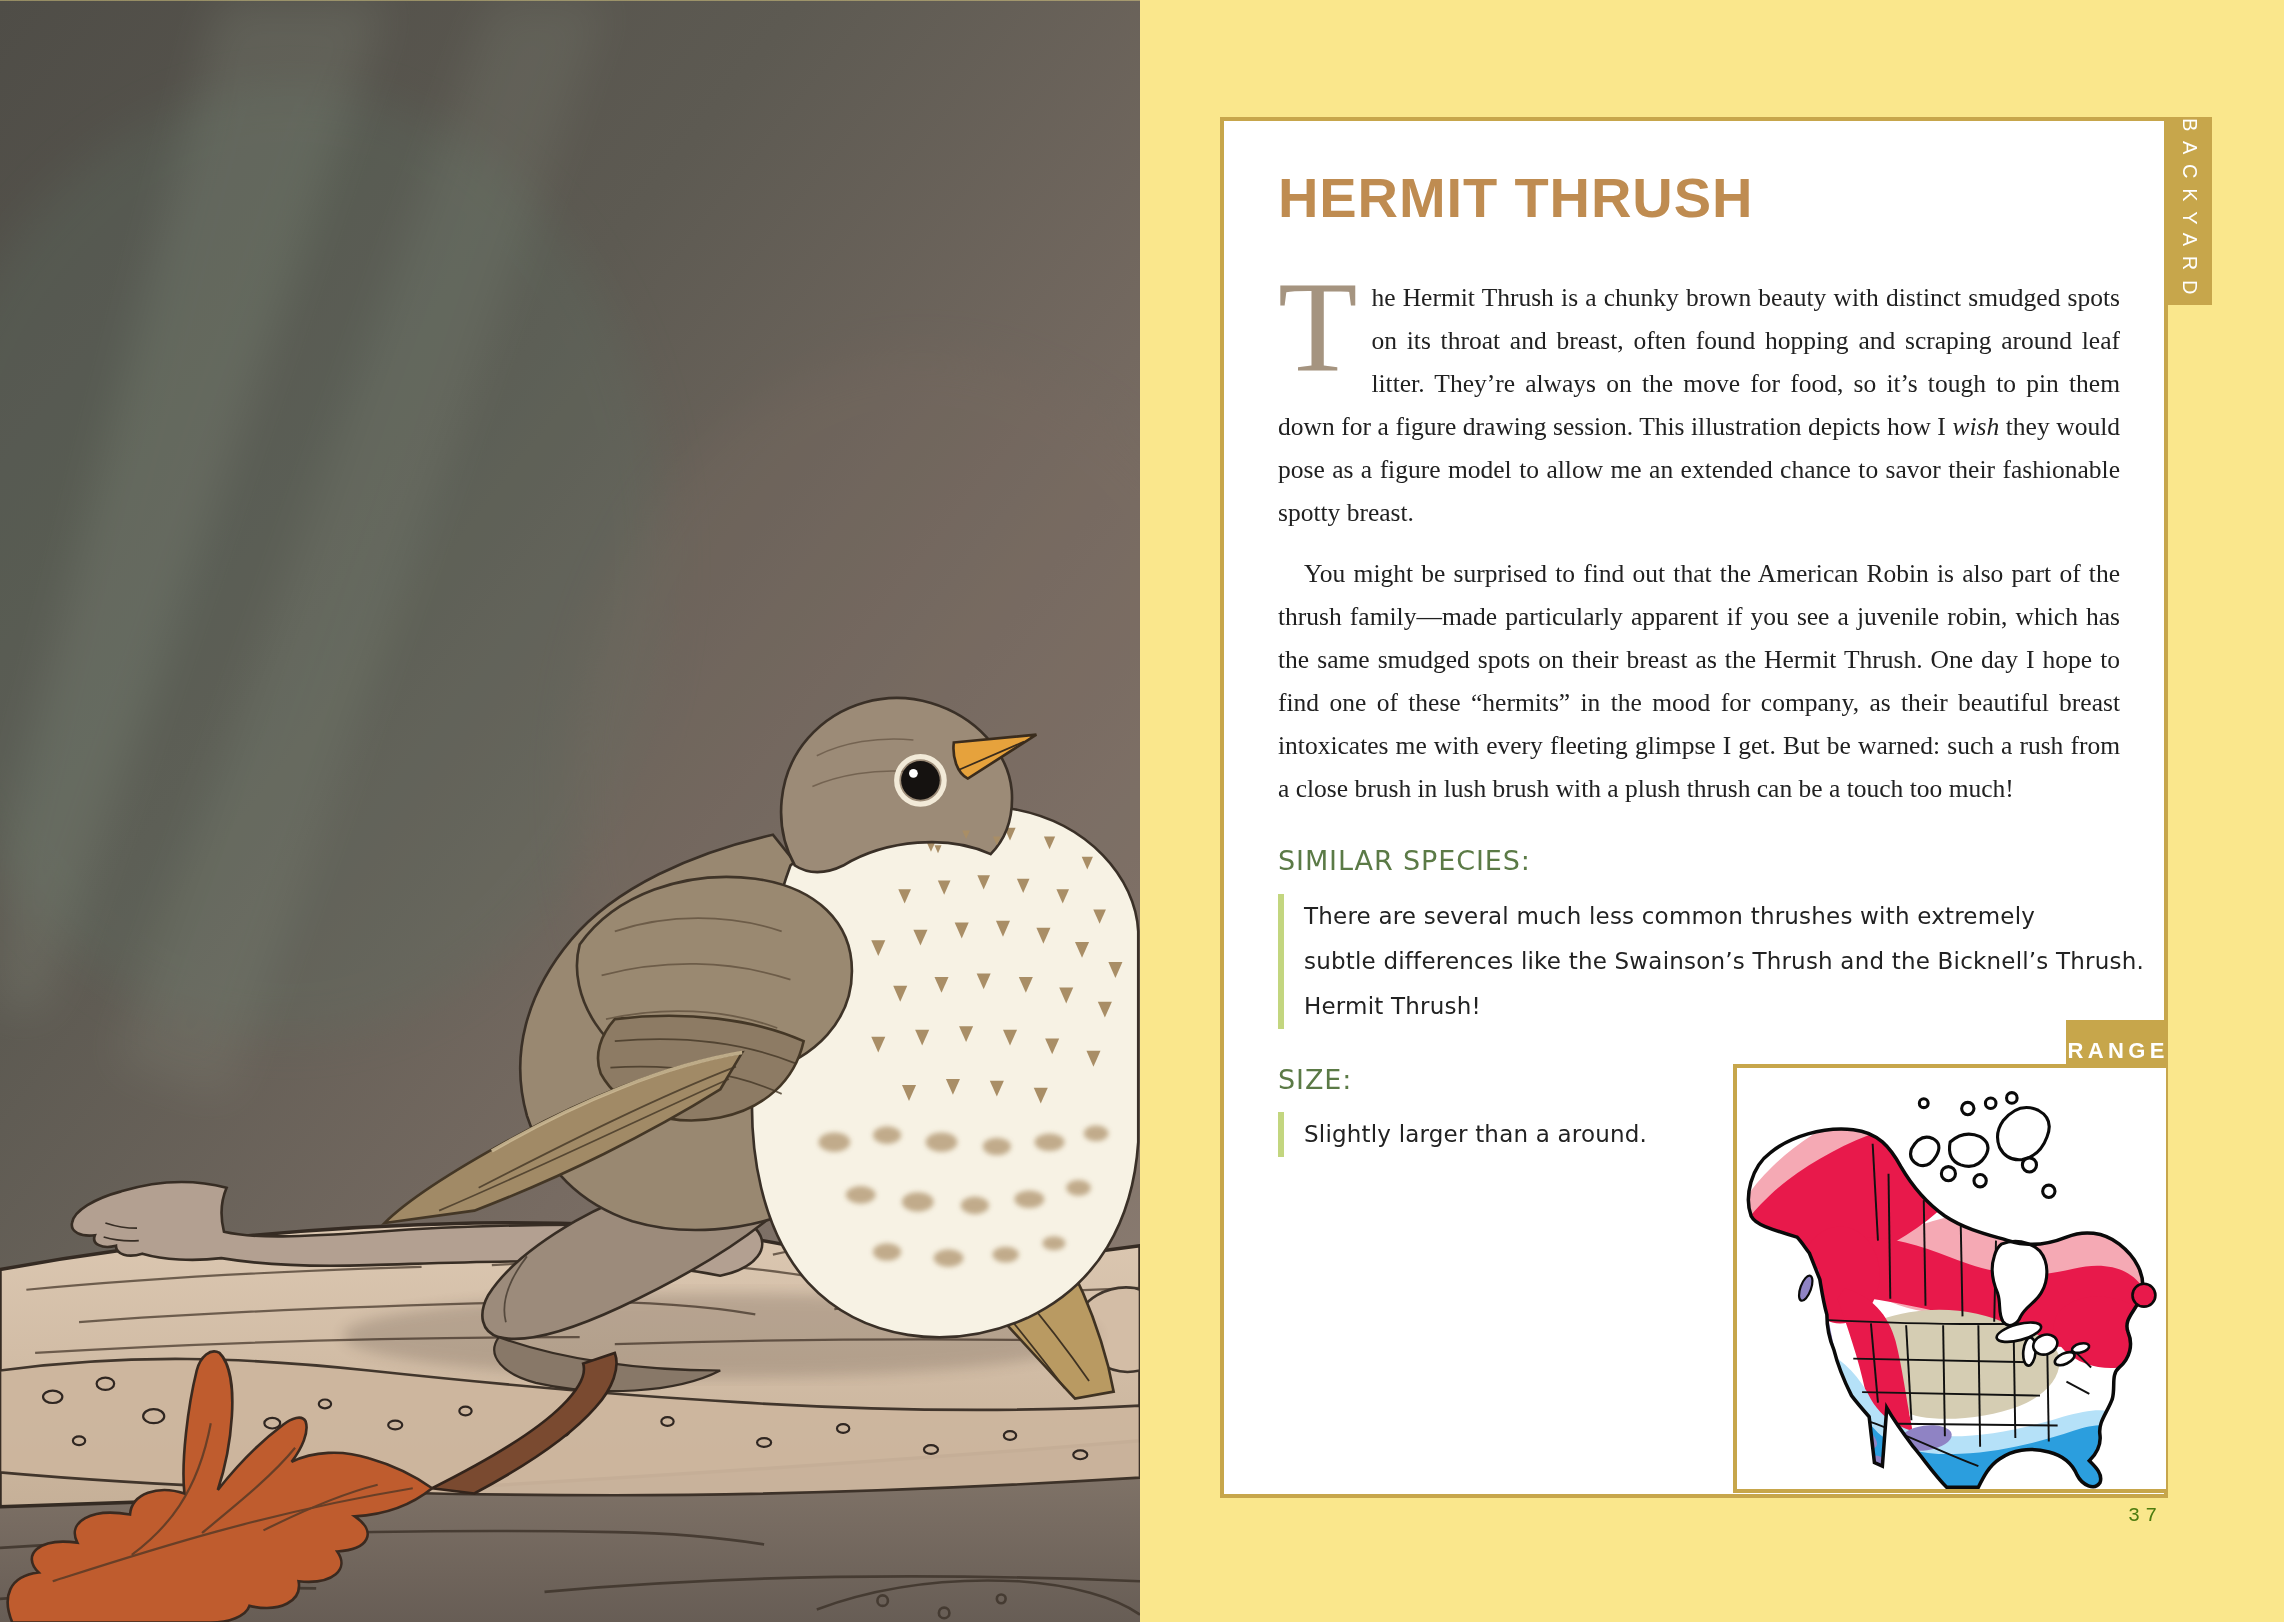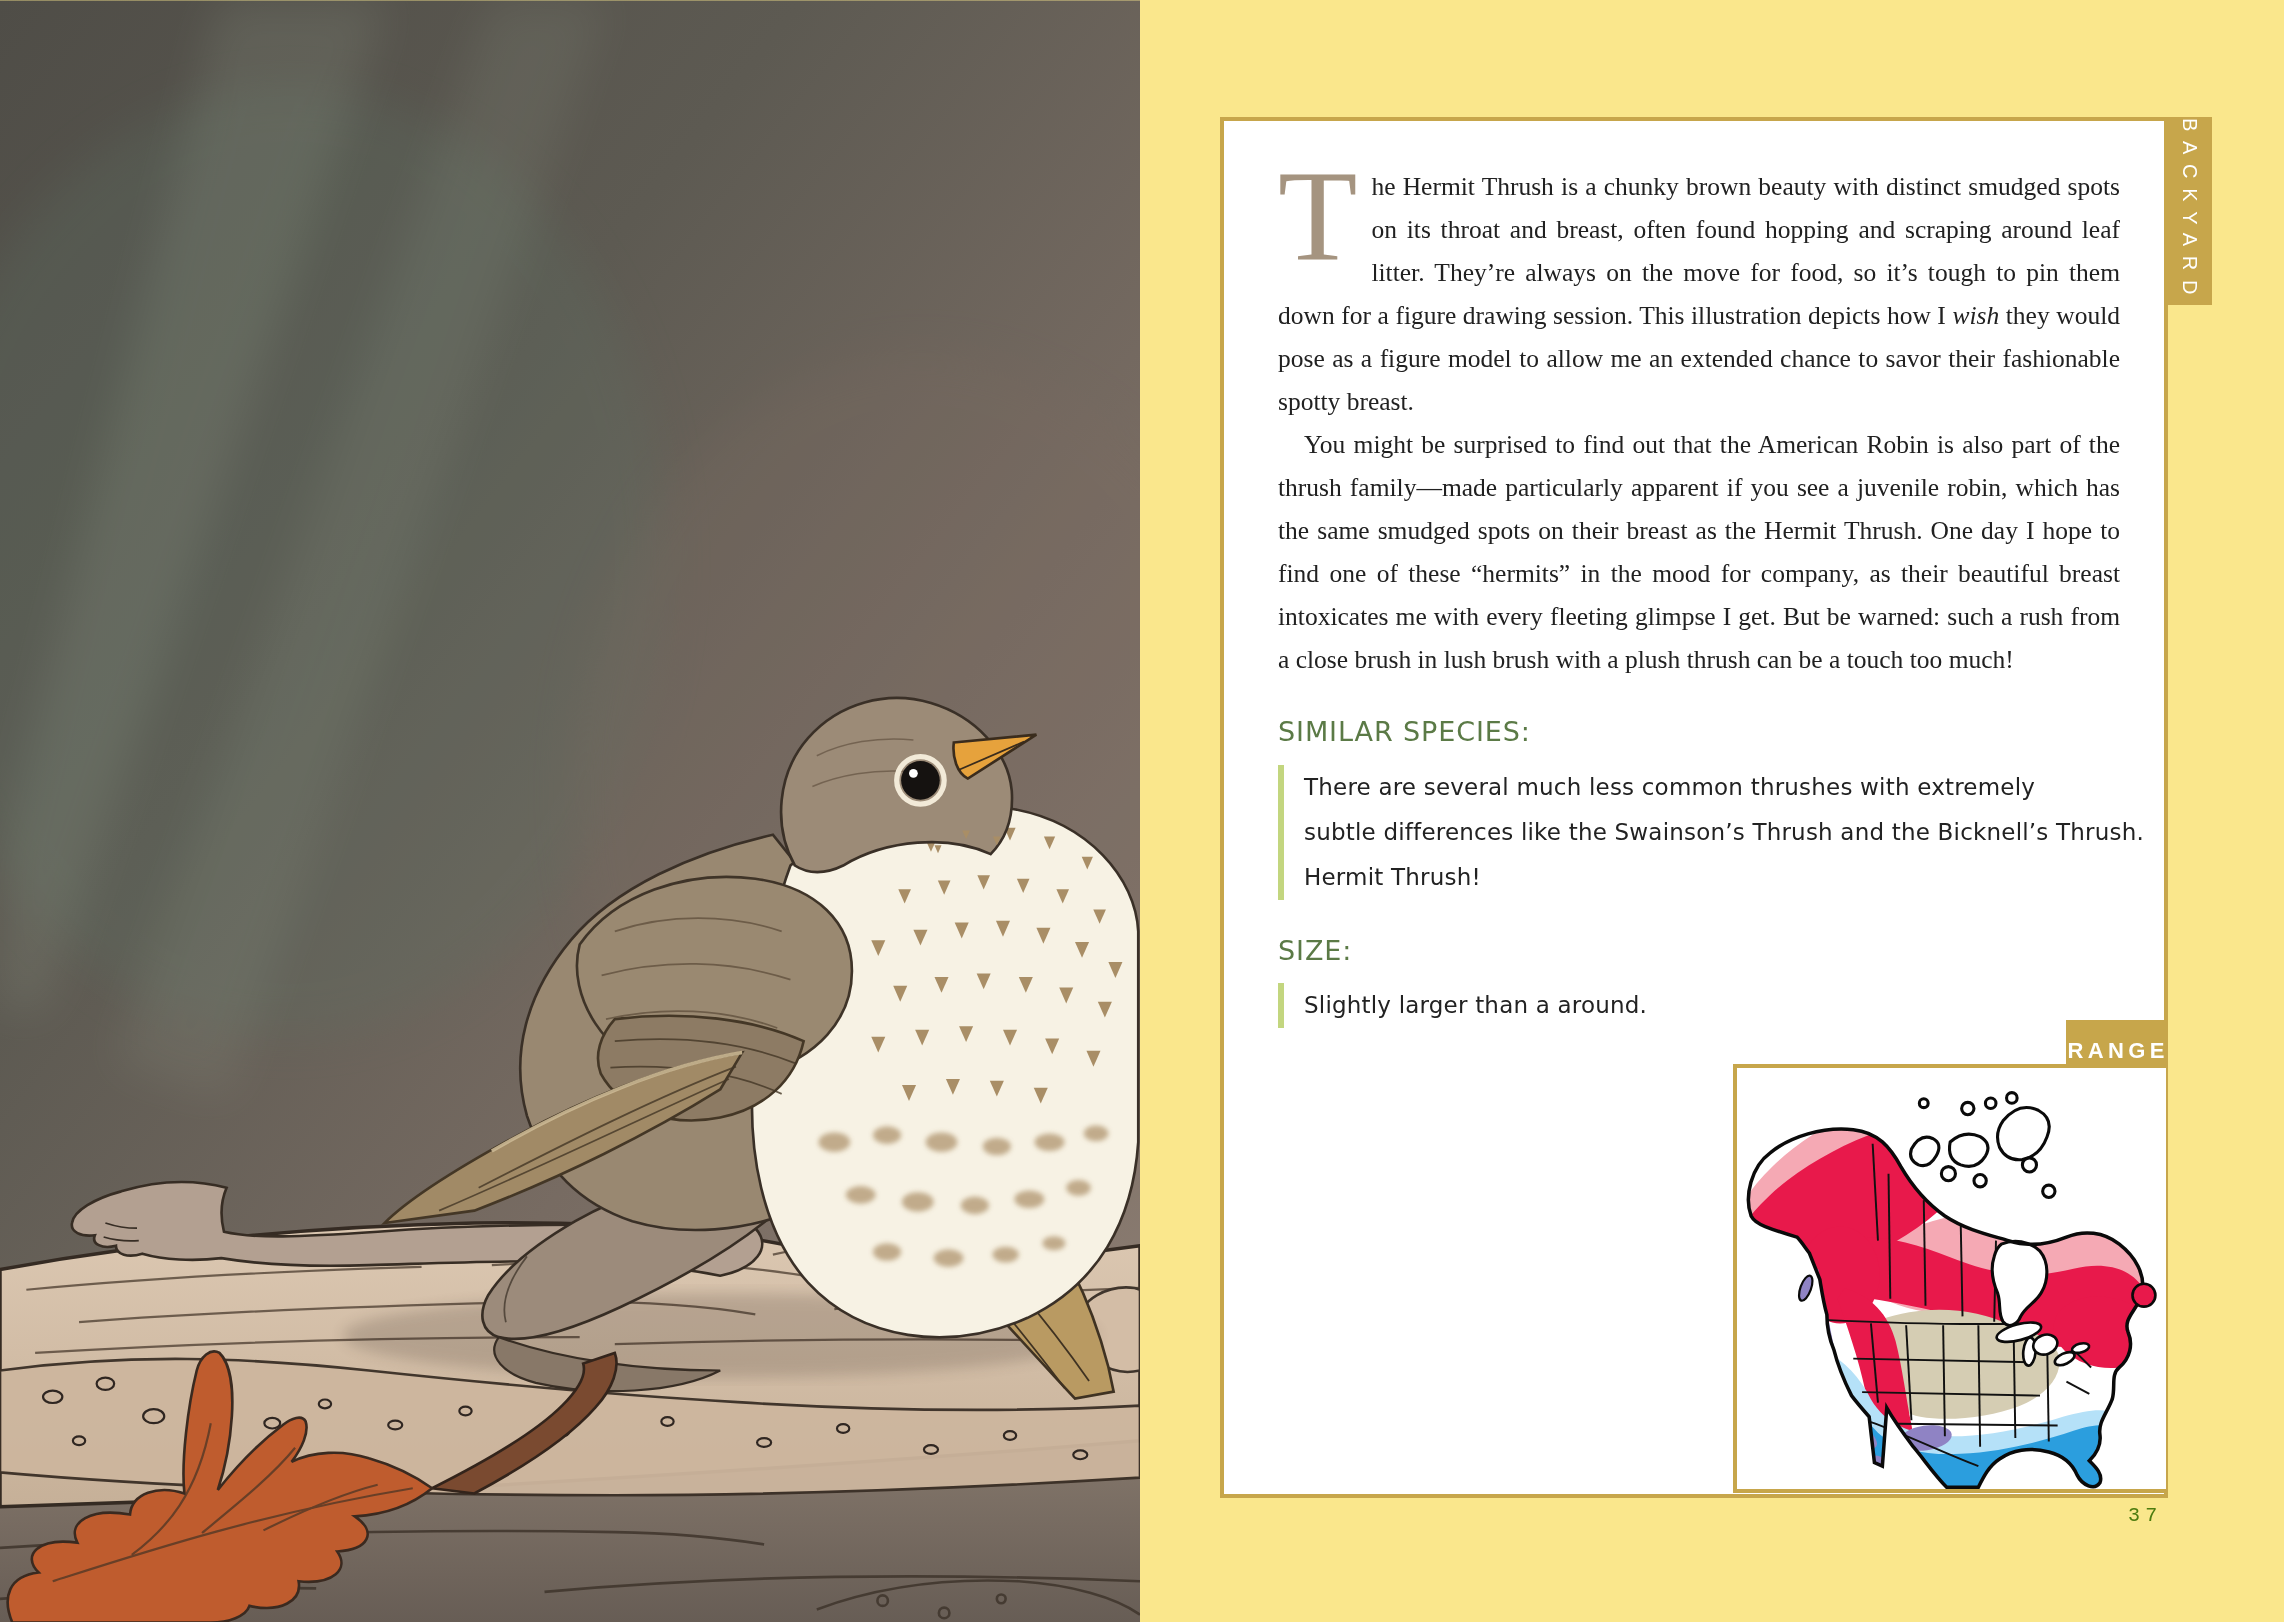--- a/index.html
+++ b/index.html
@@ -19,21 +19,21 @@
   .backyard-tab{position:absolute;top:-4.4px;right:-48px;width:46px;height:188px;background:var(--gold);
     display:flex;align-items:center;justify-content:center}
   .backyard-tab span{writing-mode:vertical-rl;color:#fff;font-size:20px;letter-spacing:9.7px;font-weight:400}
   h1.title{font-family:"Liberation Sans",sans-serif;font-weight:bold;font-size:56px;color:var(--title-brown);
     letter-spacing:0.9px;margin:0 0 46px 0}
   .bodytext{font-family:"Liberation Serif",serif;font-size:25.5px;line-height:43px;color:var(--ink);
     text-align:justify;width:842px}
   .bodytext em{font-style:italic}
   .dropcap{float:left;font-family:"Liberation Serif",serif;font-size:130px;line-height:91px;
     color:var(--dropcap);padding:5.3px 14px 0 0}
-  .para2{text-indent:26px;margin-top:0}
+  .para2{text-indent:26px;margin-top:18px}
   h2.sect{font-family:"DejaVu Sans",sans-serif;font-weight:400;font-size:27px;color:var(--green);
     letter-spacing:0.9px;margin:35px 0 17.6px 0}
   .note{border-left:6.1px solid var(--green-bar);padding-left:20px;font-family:"DejaVu Sans",sans-serif;
     font-size:23px;line-height:45px;color:#222;letter-spacing:0.2px}
   .note .line{white-space:nowrap}
   .range-label{position:absolute;left:842px;top:899px;width:100px;height:61px;background:var(--gold);
     color:#fff;font-weight:bold;font-size:22px;letter-spacing:4.4px;display:flex;align-items:center;
     justify-content:center;padding-left:4.4px}
   .map-box{position:absolute;left:509px;top:943px;width:433px;height:429px;background:#fff;
     border:4.4px solid var(--gold);border-right:none}
@@ -341,20 +341,21 @@
     </svg>
   </div>
 
   <div class="right-page">
     <div class="content-box">
 
       <div class="backyard-tab">
         <span>BACKYARD</span>
       </div>
 
+      <h1 class="title">HERMIT THRUSH</h1>
 
       <p class="bodytext">
         <span class="dropcap">T</span><span>he Hermit Thrush is a chunky brown beauty with distinct smudged spots on its throat and breast, often found hopping and scraping around leaf litter. They’re always on the move for food, so it’s tough to pin them down for a figure drawing session. This illustration depicts how I </span><em>wish</em><span> they would pose as a figure model to allow me an extended chance to savor their fashionable spotty breast.</span>
       </p>
       <p class="bodytext para2">You might be surprised to find out that the American Robin is also part of the thrush family—made particularly apparent if you see a juvenile robin, which has the same smudged spots on their breast as the Hermit Thrush. One day I hope to find one of these “hermits” in the mood for company, as their beautiful breast intoxicates me with every fleeting glimpse I get. But be warned: such a rush from a close brush in lush brush with a plush thrush can be a touch too much!</p>
 
       <h2 class="sect">SIMILAR SPECIES:</h2>
       <div class="note">
         <div class="line">There are several much less common thrushes with extremely</div>
         <div class="line">subtle differences like the Swainson’s Thrush and the Bicknell’s Thrush.</div>

